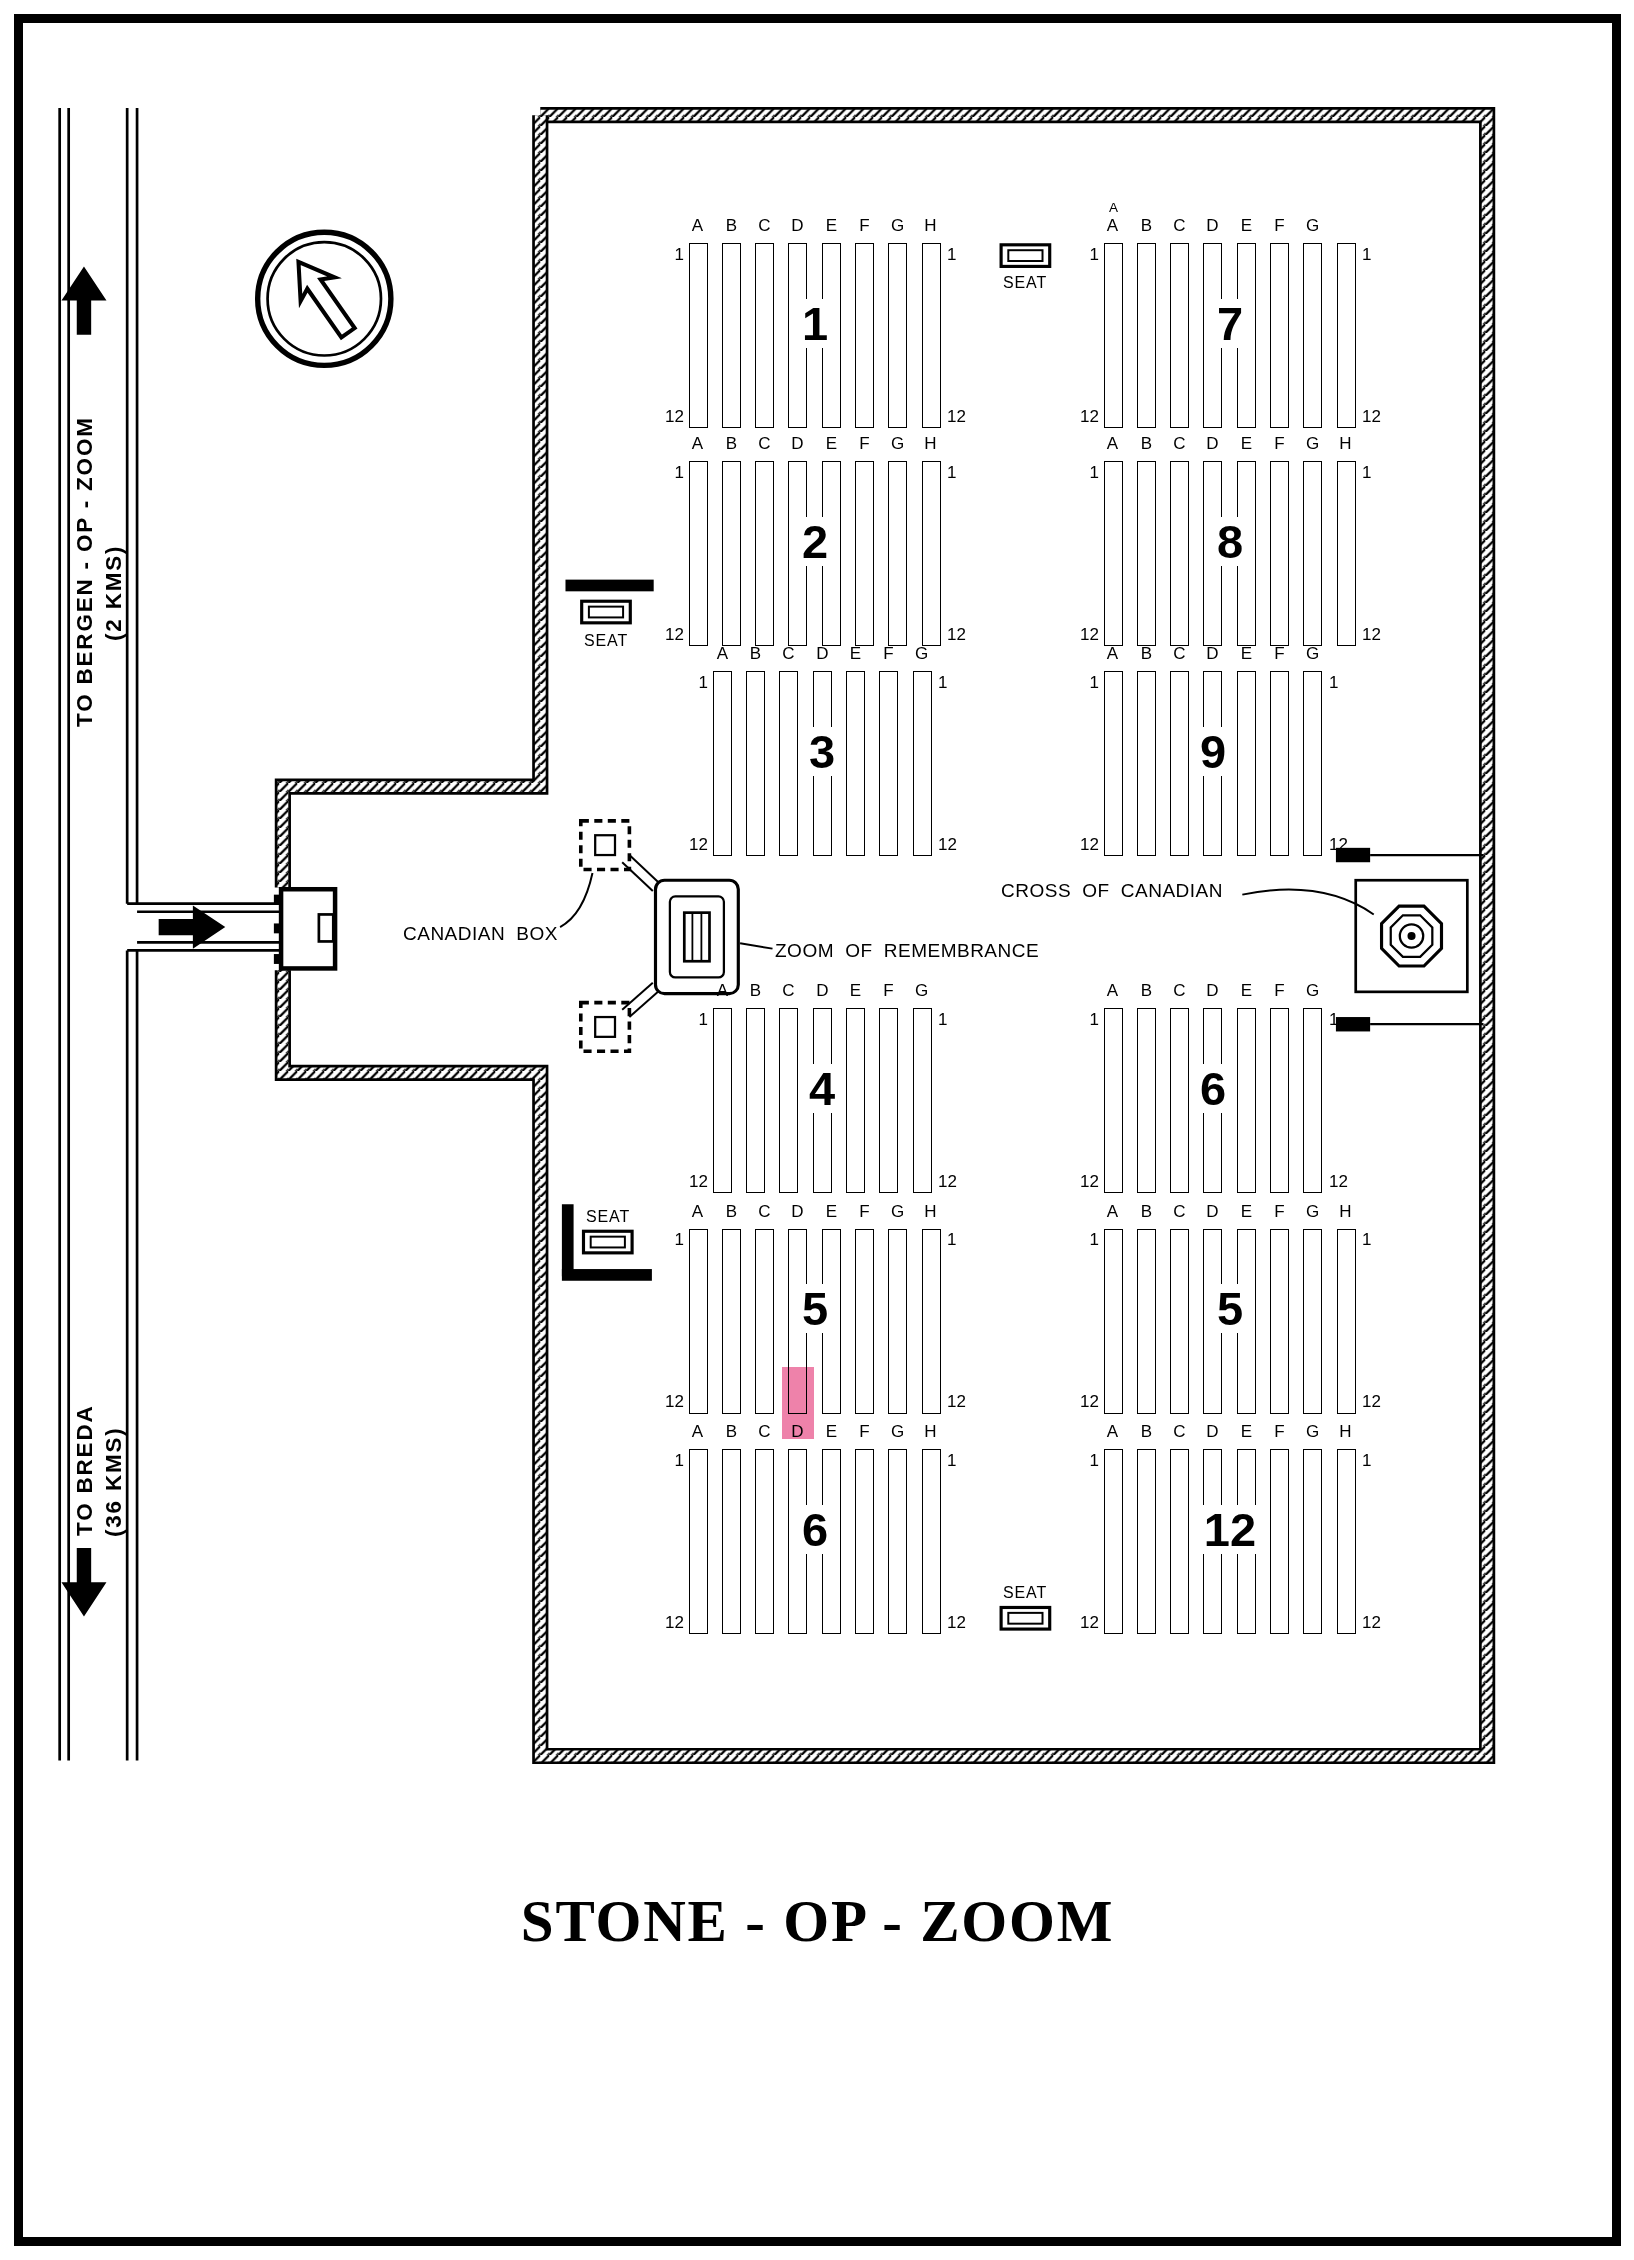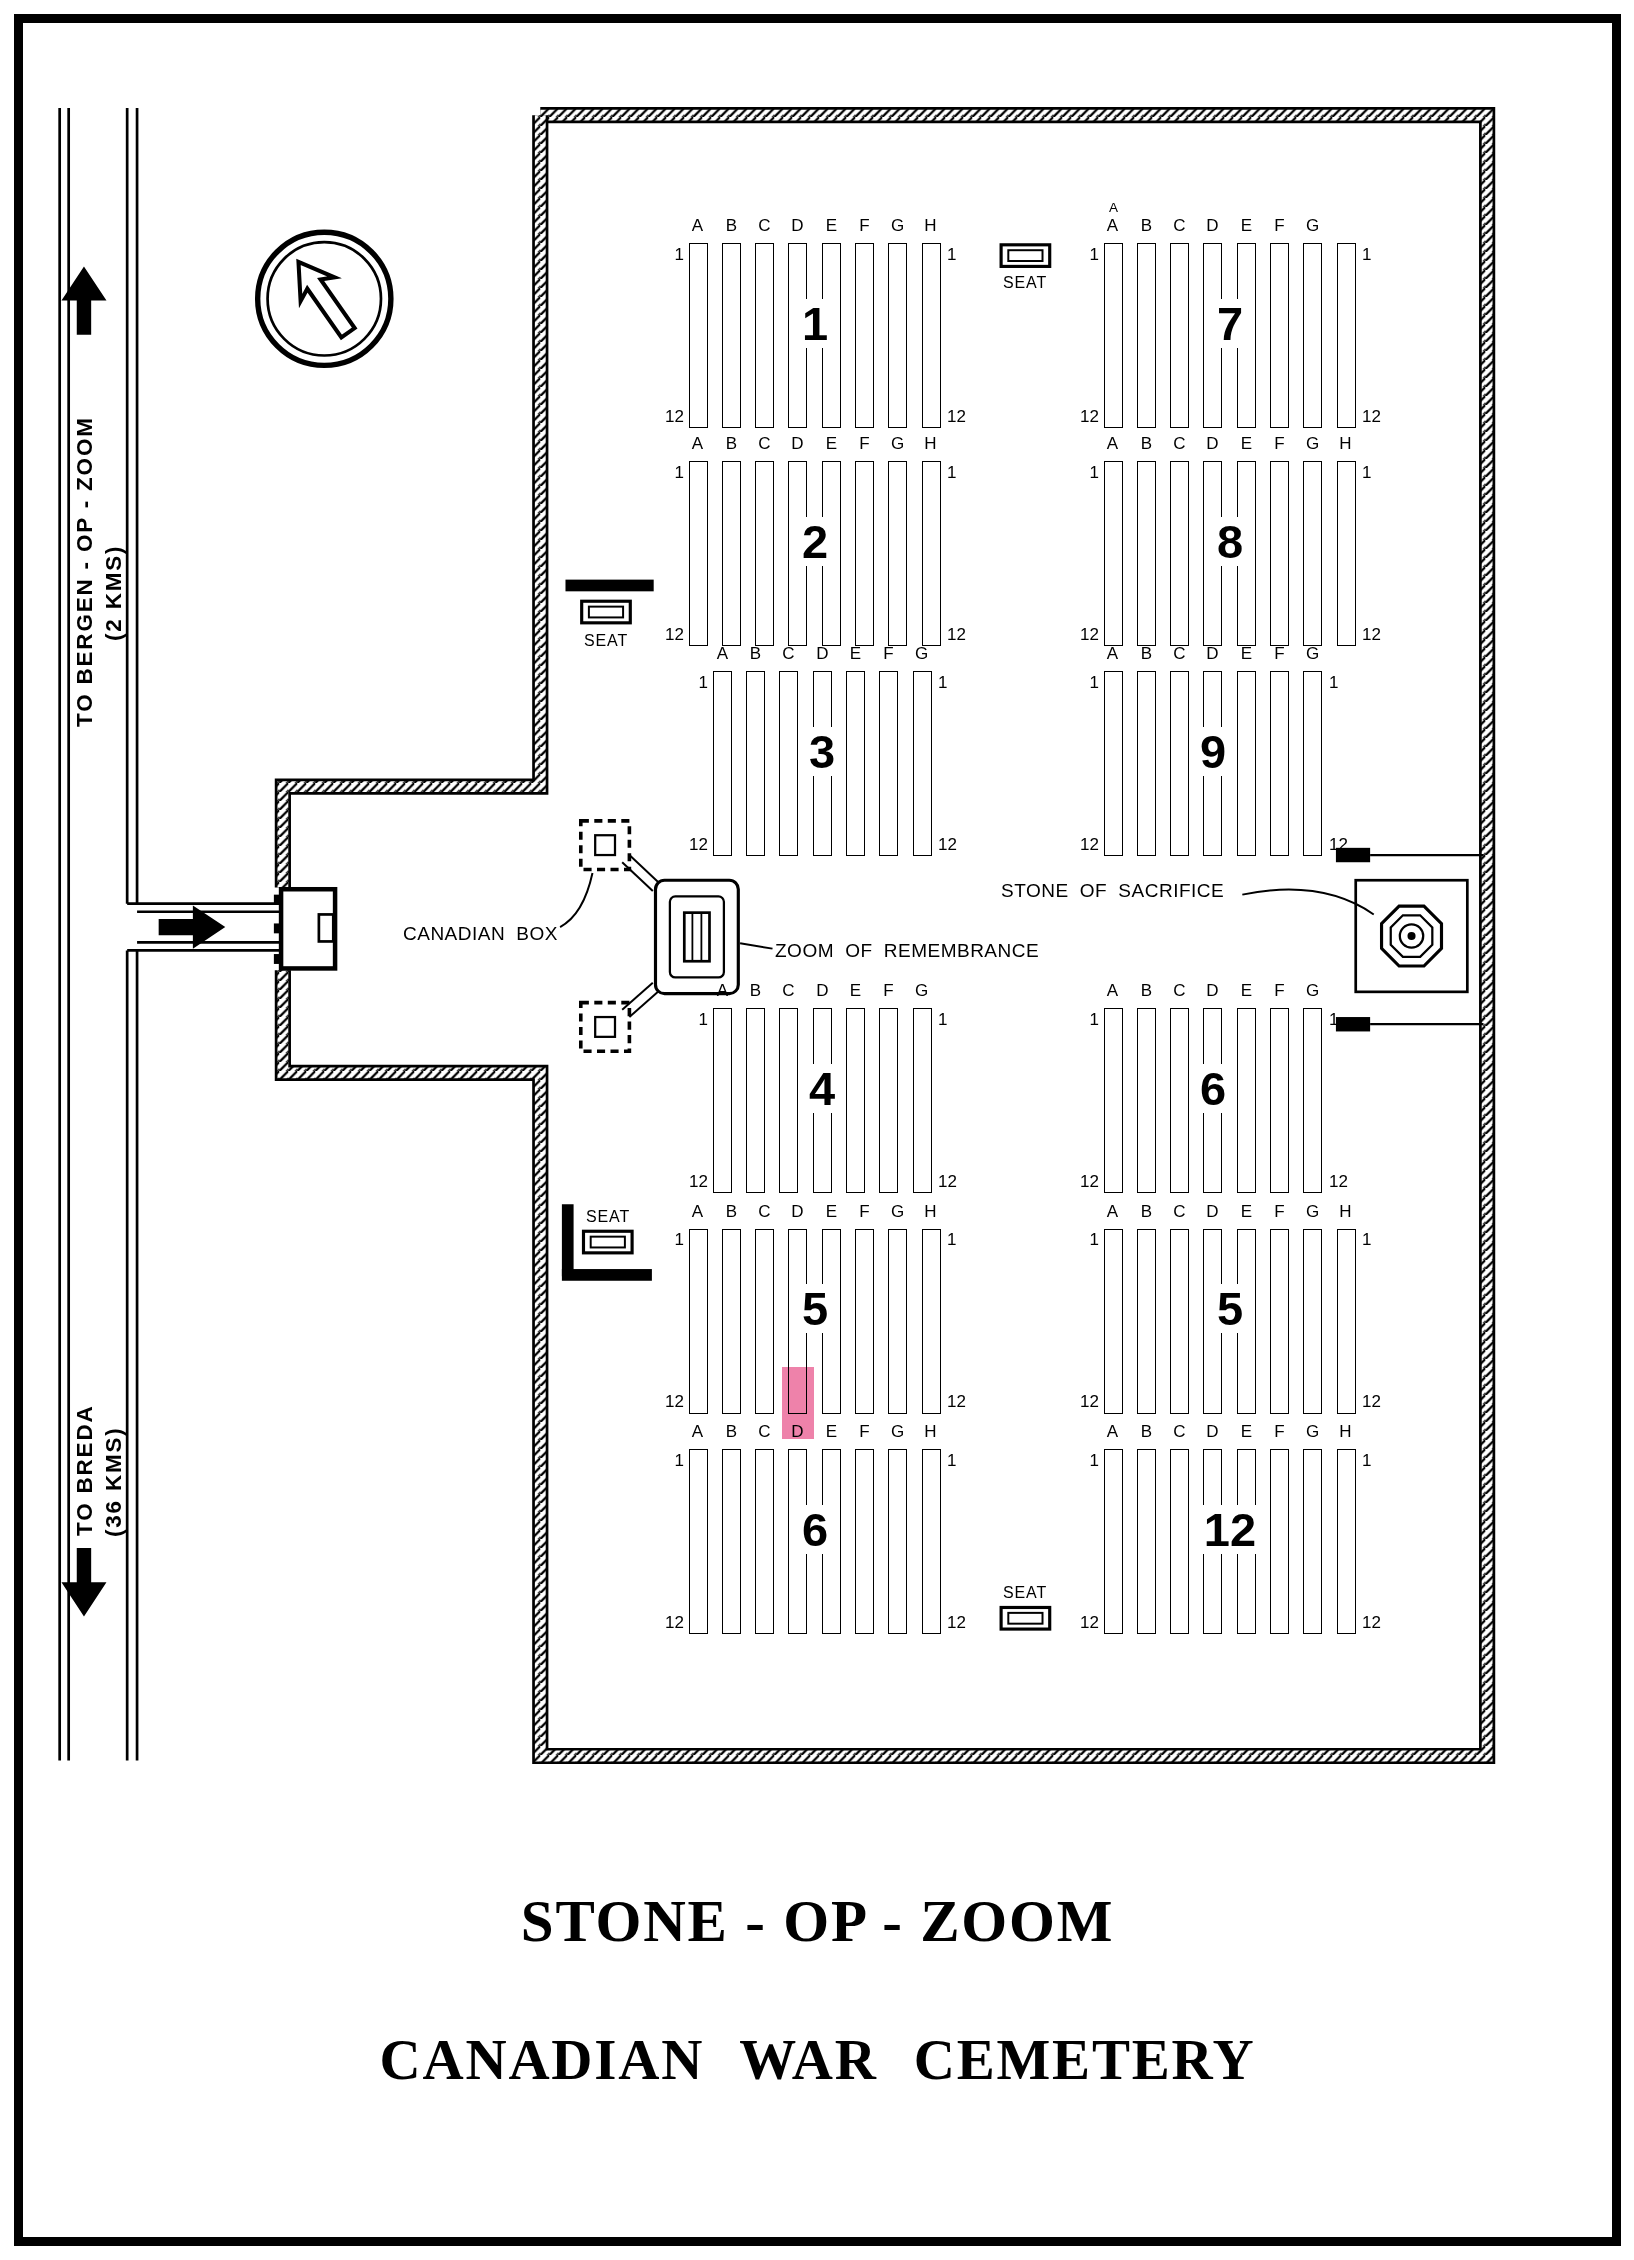--- a/index.html
+++ b/index.html
@@ -147,21 +147,21 @@
     </g>
   </svg>
 
   <div class="vlabel" style="left:72px; top:727px;">TO BERGEN - OP - ZOOM</div>
   <div class="vlabel" style="left:101px; top:641px;">(2 KMS)</div>
   <div class="vlabel" style="left:72px; top:1536px;">TO BREDA</div>
   <div class="vlabel" style="left:101px; top:1537px;">(36 KMS)</div>
 
   <div class="map-label right" style="left:396px; top:923px; width:162px;">CANADIAN BOX</div>
   <div class="map-label" style="left:775px; top:940px;">ZOOM OF REMEMBRANCE</div>
-  <div class="map-label" style="left:1001px; top:880px;">STONE OF SACRIFICE</div>
+  <div class="map-label" style="left:1001px; top:880px;">CROSS OF CANADIAN</div>
 
   <div class="seat-label" style="left:1025px; top:274px;">SEAT</div>
   <div class="seat-label" style="left:606px;  top:632px;">SEAT</div>
   <div class="seat-label" style="left:608px;  top:1208px;">SEAT</div>
   <div class="seat-label" style="left:1025px; top:1584px;">SEAT</div>
 
   <div id="plots">
       <div class="strip" style="left: 689px; top: 243px;"></div>
       <div class="strip" style="left: 722px; top: 243px;"></div>
       <div class="strip" style="left: 755px; top: 243px;"></div>
@@ -403,16 +403,15 @@
       <div class="row-letter" style="left: 1329px; top: 1422px;">H</div>
       <div class="corner-num num-left" style="left: 1068px; top: 1451px;">1</div>
       <div class="corner-num" style="left: 1362px; top: 1451px;">1</div>
       <div class="corner-num num-left" style="left: 1068px; top: 1613px;">12</div>
       <div class="corner-num" style="left: 1362px; top: 1613px;">12</div>
       <div class="plot-number" style="left: 1230px; top: 1505px;">12</div>
       <div class="grave-highlight" style="left: 782px; top: 1367px; width: 31.5px; height: 72px; background: rgb(238, 130, 170);"></div>
     </div>
 
   <div class="title title1">STONE - OP - ZOOM</div>
-  <div class="title title2">CANADIAN WAR CEMETERY</div>
 
 </div>
 
 
 </body></html>

